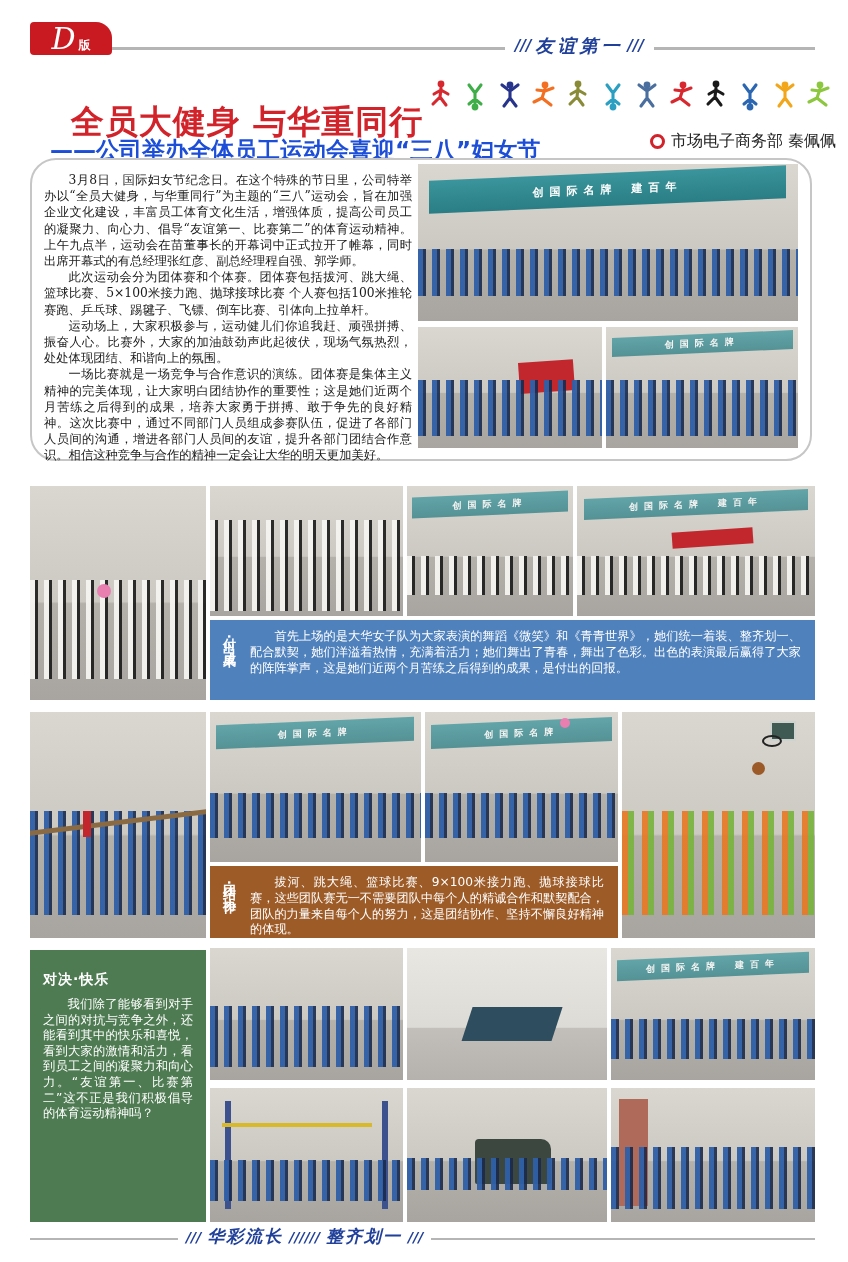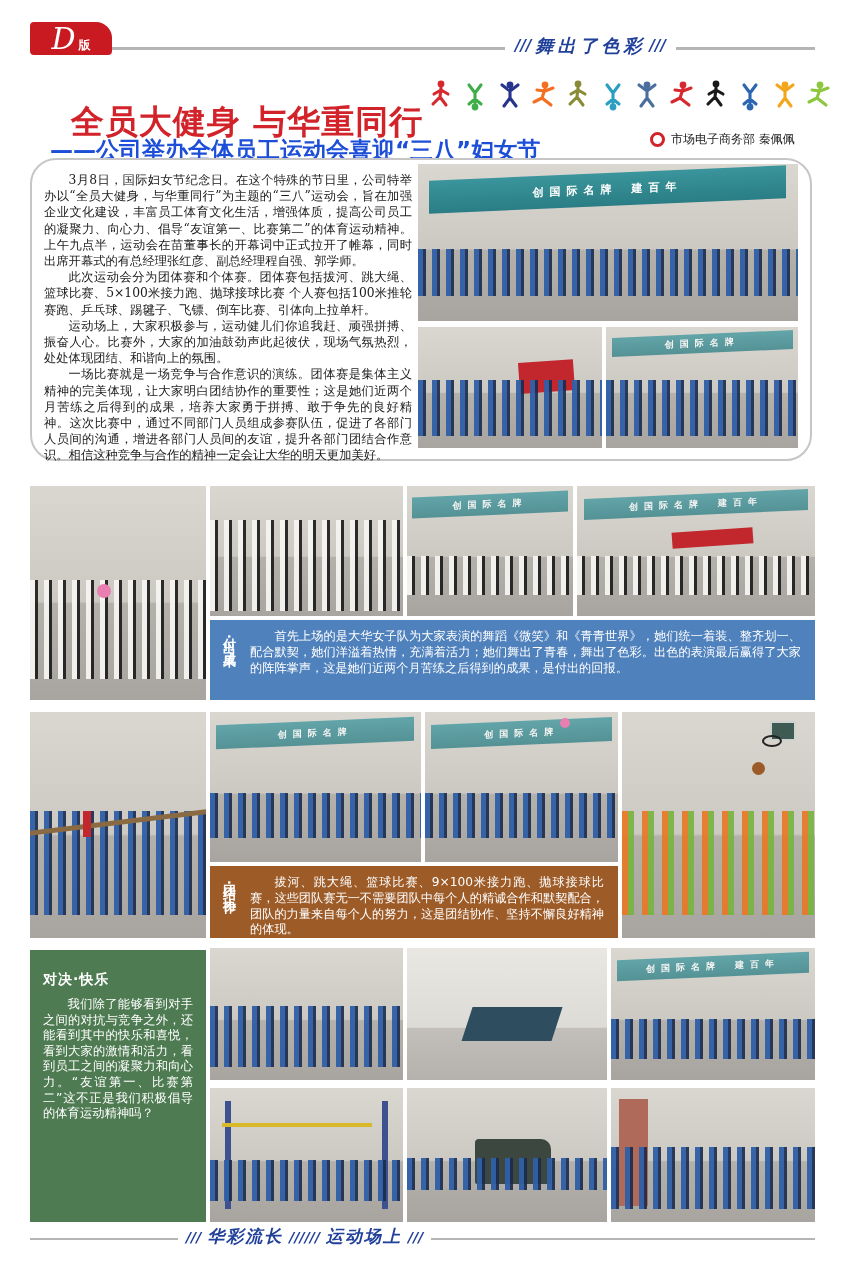--- a/index.html
+++ b/index.html
@@ -15,21 +15,21 @@
   .badge-d{font-family:"DejaVu Serif","Liberation Serif",serif;font-size:30px;font-style:italic;line-height:28px;}
   .badge-ban{font-size:12px;font-weight:bold;line-height:16px;}
   .hrule{height:3px;background:var(--rule);}
   .section-label{left:505px;top:33px;height:26px;background:#fff;padding:0 10px;
       display:flex;align-items:center;gap:4px;color:var(--blue);font-weight:bold;
       font-style:italic;font-size:18px;letter-spacing:4px;}
   .section-label .decor{color:var(--blue);font-size:15px;letter-spacing:0;font-weight:bold;}
   .headline{left:62px;top:68px;width:370px;text-align:center;color:var(--red);
       font-size:33px;font-weight:bold;letter-spacing:1px;white-space:nowrap;margin-top:32px;}
   .subheadline{left:50px;top:135px;width:600px;color:#1d4ed8;font-size:23px;font-weight:bold;white-space:nowrap;}
-  .byline{left:650px;top:131px;display:flex;align-items:center;gap:6px;font-size:12px;color:#222;}
+  .byline{left:650px;top:131px;display:flex;align-items:center;gap:6px;font-size:16px;color:#222;}
   .ring{width:9px;height:9px;border:3px solid var(--red);border-radius:50%;display:inline-block;}
   .icons-row{left:428px;top:66px;width:404px;height:46px;display:flex;align-items:flex-end;
       justify-content:space-between;}
   
   .article-box{left:30px;top:158px;width:782px;height:303px;border:2px solid #c6c6c6;
       border-radius:26px;box-sizing:border-box;background:#fff;}
   .article-text{left:44px;top:172px;width:368px;font-family:"DejaVu Serif","Liberation Serif",serif;
       font-size:12.3px;line-height:16.2px;color:#1a1a1a;}
   .article-text p{margin:0;text-indent:2em;text-align:justify;}
   
@@ -80,21 +80,21 @@
 
 <div class="page" style="--red: #d2232a; --badge: #c81a20; --blue: #21409a; --cblue: #4f81bd; --cbrown: #9d5b28; --cgreen: #4e7b52; --teal: #2f8c93;">
 
   <div class="abs badge">
     <span class="badge-d">D</span>
     <span class="badge-ban">版</span>
   </div>
   <div class="abs hrule" style="left:112px;top:47px;width:703px;"></div>
   <div class="abs section-label">
     <span class="decor">///</span>
-    <span>舞出了色彩</span>
+    <span>友谊第一</span>
     <span class="decor">///</span>
   </div>
   <div class="abs icons-row" id="icons-row">
       <svg viewBox="0 0 26 32" width="26" height="34" class="sport">
         <circle cx="13" cy="5" r="3.4" fill="#d7282f"></circle>
         <path d="M13 9 L12 18 M12 18 L5 25 M12 18 L18 26 M13 11 L6 15 M13 11 L20 15" stroke="#d7282f" stroke-width="3.1" stroke-linecap="round" fill="none"></path>
       </svg>
       <svg viewBox="0 0 26 32" width="26" height="34" class="sport">
         <circle cx="13" cy="28" r="3.4" fill="#3fae49"></circle>
         <path d="M13 24 L13 14 M13 14 L7 6 M13 14 L19 6 M13 20 L7 25 M13 20 L19 25" stroke="#3fae49" stroke-width="3.1" stroke-linecap="round" fill="none"></path>
@@ -260,17 +260,17 @@
   <div class="photo" style="left:611px;top:1088px;width:204px;height:134px;">
     <div class="banner" style="left:4%;top:8%;width:14%;height:80%;background:#b06a5a;transform:none;"></div>
     <div class="crowd tall"></div>
   </div>
 
   <div class="abs footer-rule"></div>
   <div class="abs slogan">
     <span class="decor">///</span>
     <span>华彩流长</span>
     <span class="decor">//////</span>
-    <span>运动场上</span>
+    <span>整齐划一</span>
     <span class="decor">///</span>
   </div>
 
 </div>
 
 </body></html>

